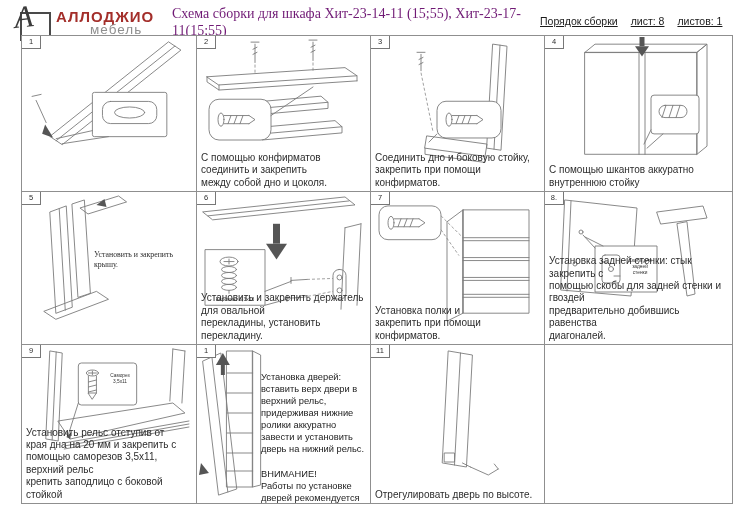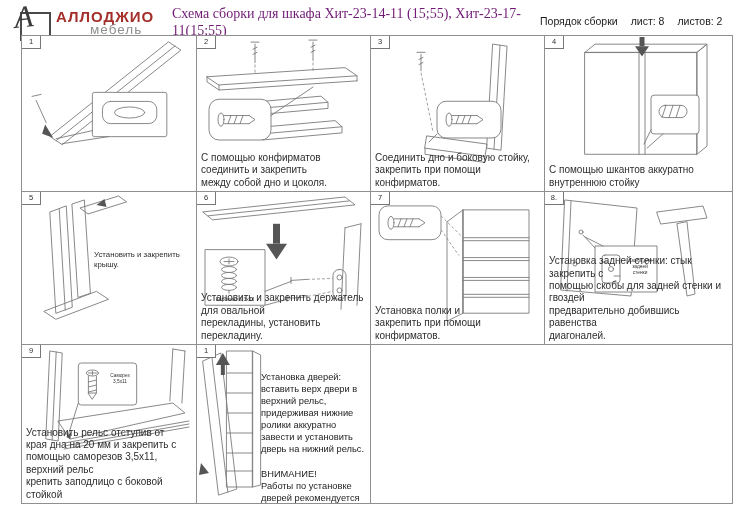--- a/index.html
+++ b/index.html
@@ -8,36 +8,36 @@
 
   
   .logo-box{position:absolute;left:20px;top:12px;width:27px;height:25px;border:2px solid #4a4a4a;}
   .logo-letter{position:absolute;left:14px;top:1px;font-family:"Liberation Serif",serif;
                font-style:italic;font-size:31px;color:#3c3c3c;transform:rotate(-6deg);line-height:1;}
   .brand{position:absolute;left:56px;top:8px;font-size:15px;font-weight:bold;color:#a32e2a;letter-spacing:1px;}
   .brand-sub{position:absolute;left:90px;top:22px;font-size:13.5px;color:#8f8f8f;letter-spacing:1px;}
   .doc-title{position:absolute;left:172px;top:5px;width:370px;font-family:"Liberation Serif",serif;
              font-size:14px;line-height:1.22;color:#701a75;white-space:pre-line;}
   .sheet-info{position:absolute;left:540px;top:15px;font-size:10.5px;color:#1b1b1b;}
-  .sheet-info span{margin-right:13px;}
+  .sheet-info span{margin-right:13px;text-decoration:underline;}
 
   
   .grid{position:absolute;left:21px;top:35px;width:710px;height:467px;display:grid;
         grid-template-columns:175px 174px 174px 187px;grid-template-rows:156px 153px 158px;
         border:1px solid #8f8f8f;}
   .cell{position:relative;border-right:1px solid #8f8f8f;border-bottom:1px solid #8f8f8f;overflow:hidden;background:#fff;}
   .cell.lastcol{border-right:none;}
   .cell.lastrow{border-bottom:none;}
 
   .badge{position:absolute;top:-1px;left:-1px;min-width:14px;height:12px;padding:0 2px;
          border:1px solid #777;background:#fff;font-size:7.5px;line-height:12px;text-align:center;z-index:4;}
 
   .cap{position:absolute;left:4px;right:3px;bottom:2px;font-size:10px;line-height:1.24;
        color:#2d2d2d;white-space:pre-line;z-index:3;}
-  .cap-p5{left:72px;right:auto;bottom:auto;top:58px;width:96px;font-size:7.8px;}
+  .cap-p5{left:72px;right:auto;bottom:auto;top:58px;width:96px;font-size:7.8px;font-family:Liberation Serif, serif;}
   .door-text{position:absolute;left:64px;top:26px;width:106px;font-size:9.3px;line-height:1.3;
              color:#222;white-space:pre-line;z-index:3;}
   .detail-label{position:absolute;font-size:5px;line-height:1.25;color:#333;text-align:center;z-index:3;}
   .lbl-p6{left:10px;top:104px;width:56px;}
   .lbl-p8{left:80px;top:66px;width:30px;font-size:4.8px;}
   .lbl-p9{left:84px;top:28px;width:28px;font-size:4.8px;}
 
   svg.art{position:absolute;left:0;top:0;width:100%;height:100%;z-index:1;}
   .ln{fill:none;stroke:#7c7c7c;stroke-width:0.9;stroke-linejoin:round;stroke-linecap:round;}
   .lnw{fill:#fff;stroke:#7c7c7c;stroke-width:0.9;stroke-linejoin:round;}
@@ -49,21 +49,21 @@
 
 <div class="page">
 
   <div class="logo-box"></div>
   <div class="logo-letter">А</div>
   <div class="brand">АЛЛОДЖИО</div>
   <div class="brand-sub">мебель</div>
   <div class="doc-title">Схема сборки для шкафа Хит-23-14-11 (15;55), Хит-23-17-11(15;55)
 Хит-24-14-11(15;55), Хит-24-17-11 (15;55)</div>
   <div class="sheet-info">
-    <span>Порядок сборки</span><span>лист: 8</span><span>листов: 2</span>
+    <span>Порядок сборки</span><span>лист: 8</span><span>листов: 1</span>
   </div>
 
   <div class="grid">
 
     <div class="cell">
       <div class="badge">1</div>
       <svg class="art" viewBox="0 0 173 154" preserveAspectRatio="none">
         <polygon class="ln" points="146,6 158,14 40,108 28,100"></polygon>
         <line class="ln" x1="152" y1="10" x2="34" y2="104"></line>
         <g>
@@ -356,17 +356,33 @@
 ролики аккуратно
 завести и установить
 дверь на нижний рельс.
 
 ВНИМАНИЕ!
 Работы по установке
 дверей рекомендуется
 производить вдвоем.</div>
     </div>
 
+    <div class="cell lastrow">
+      <div class="badge">11</div>
+      <svg class="art" viewBox="0 0 174 158" preserveAspectRatio="none">
+        <g>
+          <polygon class="ln" points="78,6 102,10 96,122 72,118"></polygon>
+          <line class="ln" x1="90" y1="8" x2="84" y2="120"></line>
+        </g>
+        <rect class="ln" x="74" y="108" width="10" height="9"></rect>
+        <g>
+          <line class="ln" x1="92" y1="118" x2="100" y2="122"></line>
+          <polyline class="ln" points="100,122 118,130 128,124"></polyline>
+          <line class="ln" x1="128" y1="124" x2="124" y2="119"></line>
+        </g>
+      </svg>
+      <div class="cap">Отрегулировать дверь по высоте.</div>
+    </div>
 
     <div class="cell lastrow lastcol"></div>
 
   </div>
 </div>
 
 </body></html>

